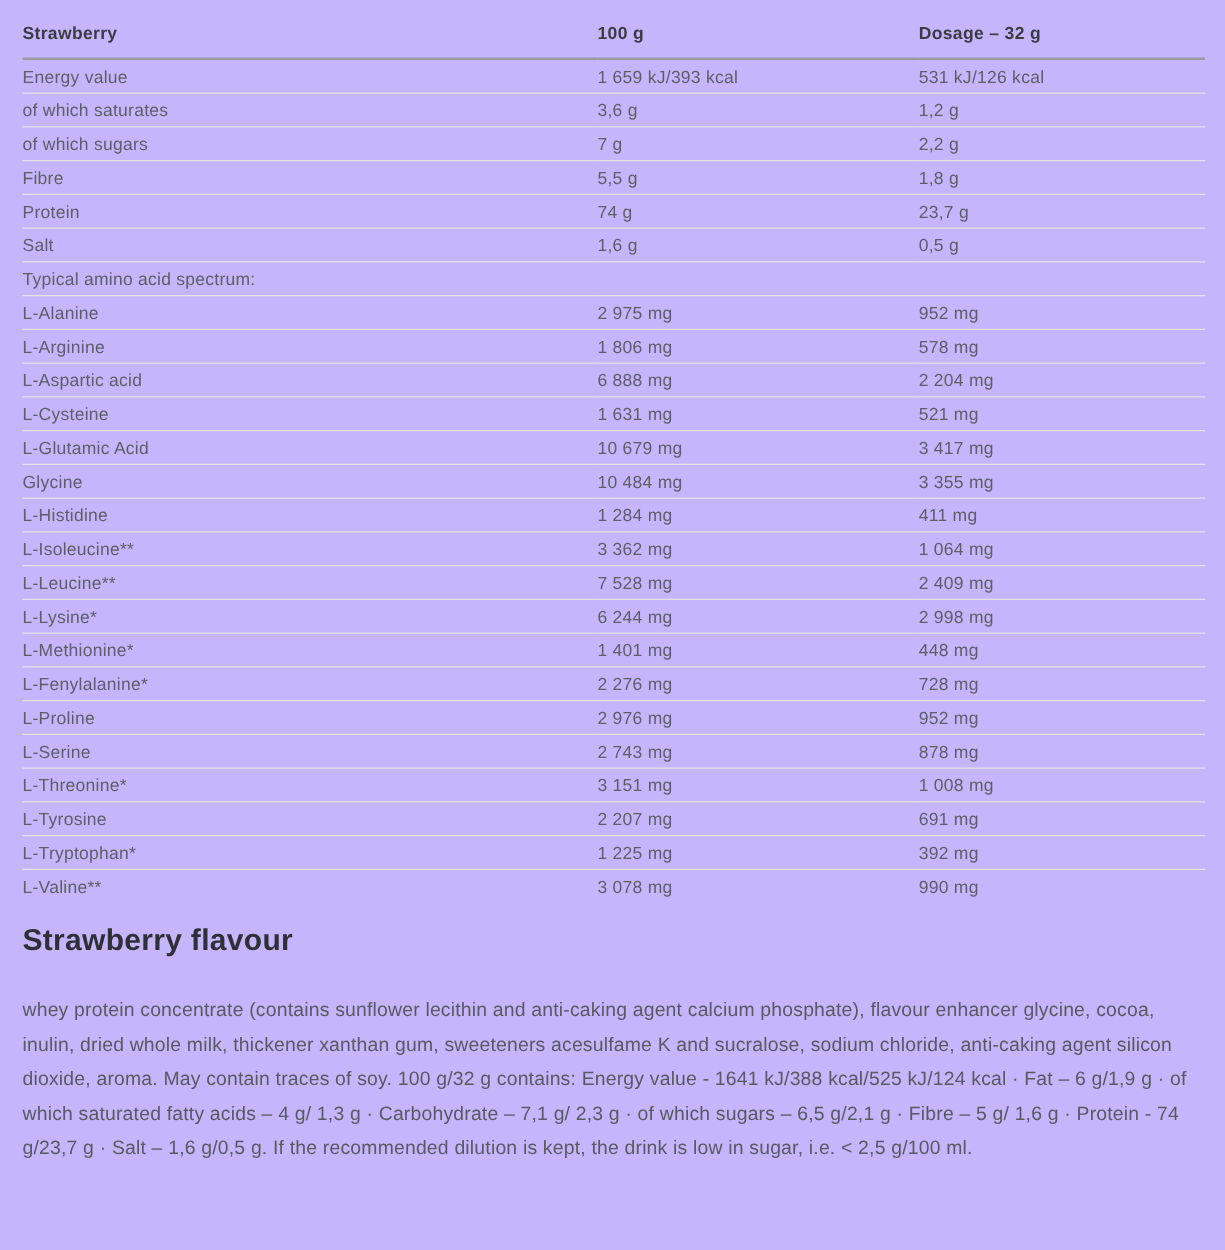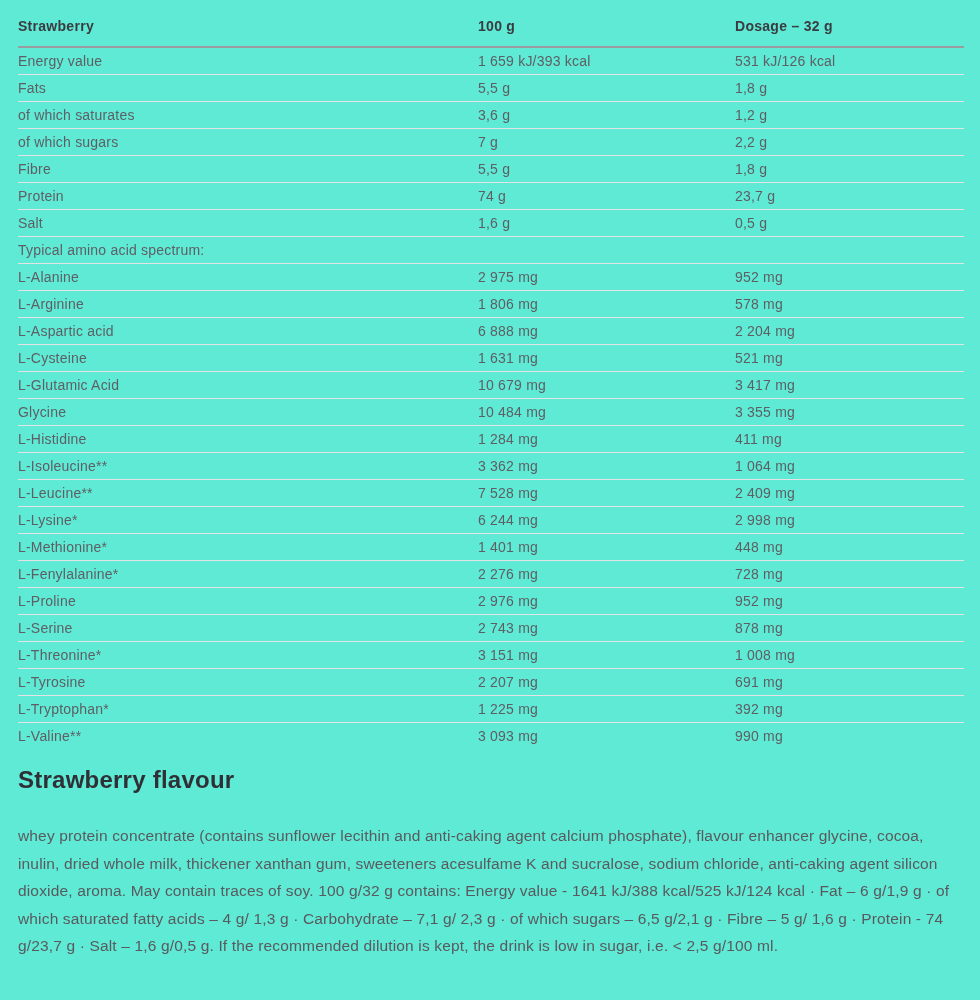--- a/index.html
+++ b/index.html
@@ -6,21 +6,21 @@
   html, body {
     width: 980px;
     background: #ffffff;
     font-family: "Liberation Sans", "DejaVu Sans", sans-serif;
     color: #5e5f65;
   }
   .page {
     width: 980px;
     min-height: 1000px;
     padding: 12px 16px 20px 18px;
-    background: #5eead4;
+    background: #c4b5fd;
   }
   table.nutrition {
     width: 100%;
     border-collapse: collapse;
     table-layout: fixed;
   }
   col.c1 { width: 460px; }
   col.c2 { width: 257px; }
   col.c3 { width: auto; }
   th {
@@ -79,25 +79,20 @@
         <th>Dosage – 32 g</th>
       </tr>
     </thead>
     <tbody>
       <tr>
         <td>Energy value</td>
         <td>1 659 kJ/393 kcal</td>
         <td>531 kJ/126 kcal</td>
       </tr>
       <tr>
-        <td>Fats</td>
-        <td>5,5 g</td>
-        <td>1,8 g</td>
-      </tr>
-      <tr>
         <td>of which saturates</td>
         <td>3,6 g</td>
         <td>1,2 g</td>
       </tr>
       <tr>
         <td>of which sugars</td>
         <td>7 g</td>
         <td>2,2 g</td>
       </tr>
       <tr>
@@ -200,21 +195,21 @@
         <td>2 207 mg</td>
         <td>691 mg</td>
       </tr>
       <tr>
         <td>L-Tryptophan*</td>
         <td>1 225 mg</td>
         <td>392 mg</td>
       </tr>
       <tr>
         <td>L-Valine**</td>
-        <td>3 093 mg</td>
+        <td>3 078 mg</td>
         <td>990 mg</td>
       </tr>
     </tbody>
   </table>
 
   <h2 class="flavour-heading">Strawberry flavour</h2>
 
   <p class="ingredients">whey protein concentrate (contains sunflower lecithin and anti-caking agent calcium phosphate), flavour enhancer glycine, cocoa, inulin, dried whole milk, thickener xanthan gum, sweeteners acesulfame K and sucralose, sodium chloride, anti-caking agent silicon dioxide, aroma. May contain traces of soy. 100 g/32 g contains: Energy value - 1641 kJ/388 kcal/525 kJ/124 kcal · Fat – 6 g/1,9 g · of which saturated fatty acids – 4 g/ 1,3 g · Carbohydrate – 7,1 g/ 2,3 g · of which sugars – 6,5 g/2,1 g · Fibre – 5 g/ 1,6 g · Protein - 74 g/23,7 g · Salt – 1,6 g/0,5 g. If the recommended dilution is kept, the drink is low in sugar, i.e. &lt; 2,5 g/100 ml.</p>
 
 </div>

